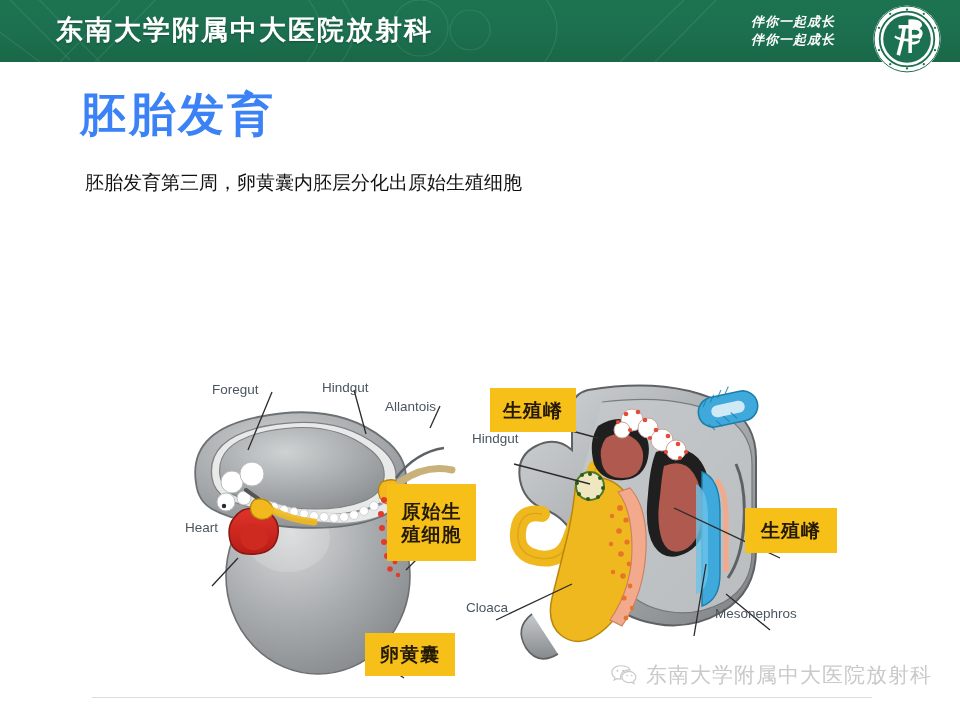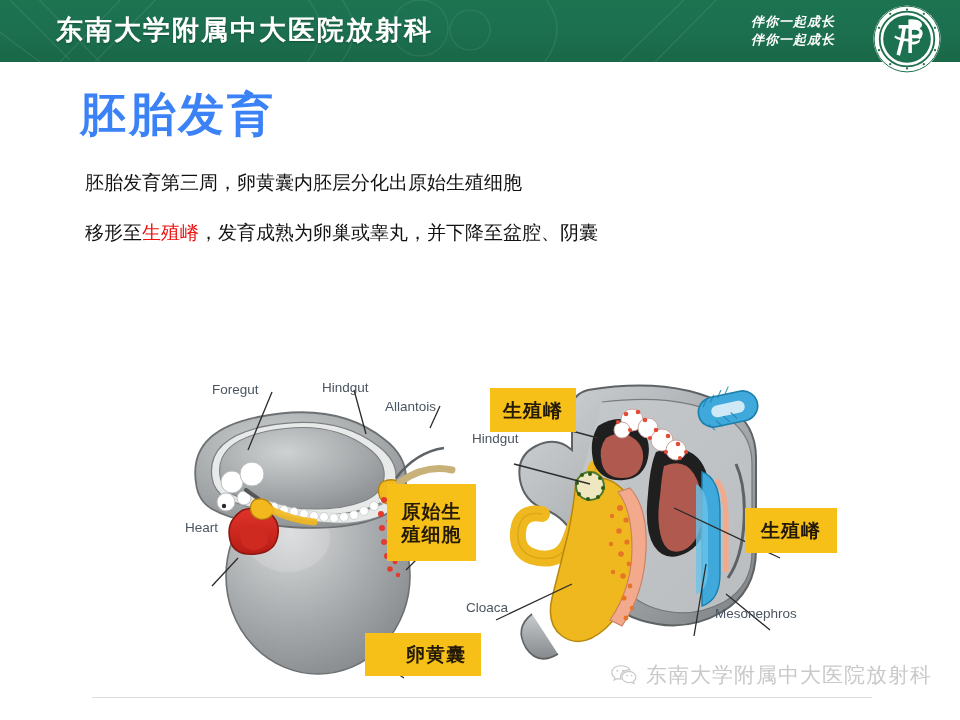--- a/index.html
+++ b/index.html
@@ -157,23 +157,20 @@
       <path d="M33 45 q10 6 24 4 l1 4 q-16 2 -26 -5 z"></path>
     </g>
   </svg>
 </div>
 
 <div class="slide-title">胚胎发育</div>
 
 <div class="body-text">
   <div class="body-line">
     <span>胚胎发育第三周，卵黄囊内胚层分化出原始生殖细胞</span>
-  </div>
-  <div class="body-line">
-    <span>移形至</span><span class="hl-red">生殖嵴</span><span>，发育成熟为卵巢或睾丸，并下降至盆腔、阴囊</span>
   </div>
 </div>
 
 <div class="figure">
 
   <svg style="position:absolute;left:18px;top:10px;width:330px;height:320px;" viewBox="0 0 330 320">
     <defs>
       <radialGradient id="sacG" cx="35%" cy="28%" r="80%">
         <stop offset="0%" stop-color="#d7d9da"></stop>
         <stop offset="55%" stop-color="#a9acae"></stop>
@@ -267,21 +264,21 @@
   <div class="fig-label" style="left:62px;top:14px;">Foregut</div>
   <div class="fig-label" style="left:172px;top:12px;">Hindgut</div>
   <div class="fig-label" style="left:235px;top:31px;">Allantois</div>
   <div class="fig-label" style="left:35px;top:152px;">Heart</div>
 
   <div class="yellow-box" style="left:237px;top:116px;width:89px;height:77px;flex-direction:column;">
     <span>原始生</span>
     <span>殖细胞</span>
   </div>
 
-  <div class="yellow-box" style="left:215px;top:265px;width:90px;height:43px;padding-left:26px;">
+  <div class="yellow-box" style="left:215px;top:265px;width:90px;height:43px;">
     <span>卵黄囊</span>
   </div>
 
   <svg style="position:absolute;left:330px;top:0px;width:320px;height:310px;" viewBox="0 0 320 310">
     <defs>
       <linearGradient id="bodyG" x1="0" y1="0" x2="1" y2="1">
         <stop offset="0%" stop-color="#d2d5d7"></stop>
         <stop offset="55%" stop-color="#a7aaac"></stop>
         <stop offset="100%" stop-color="#7e8183"></stop>
       </linearGradient>

